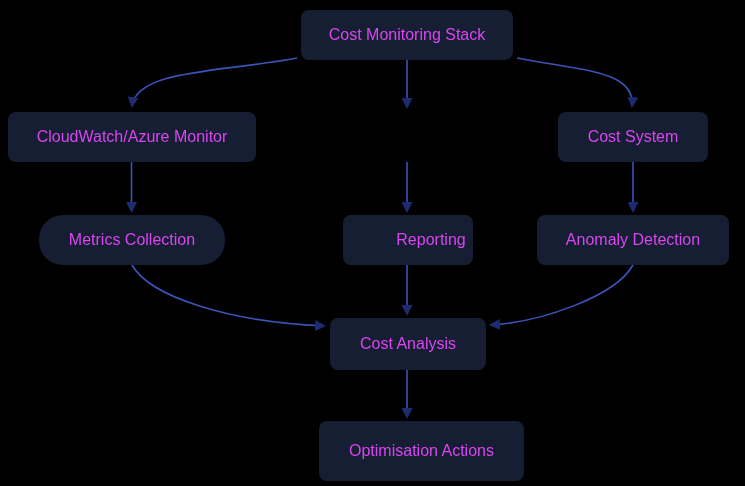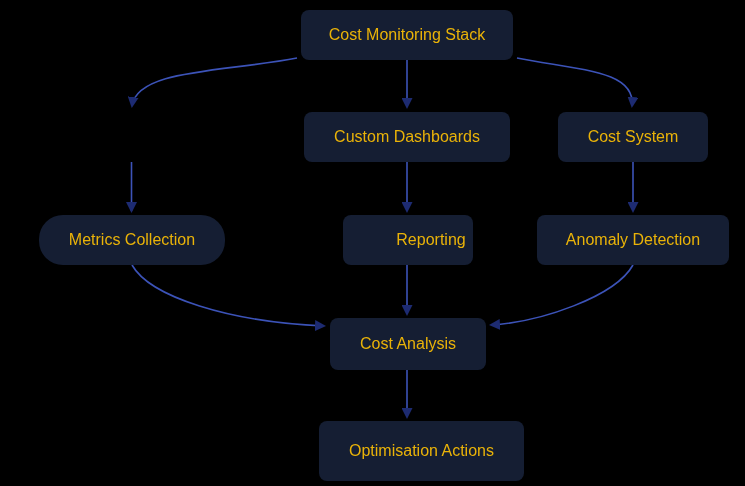--- a/index.html
+++ b/index.html
@@ -21,21 +21,21 @@
     top: 0;
     width: 745px;
     height: 486px;
     pointer-events: none;
   }
   .node {
     position: absolute;
     box-sizing: border-box;
     background: #151e33;
     border-radius: 8px;
-    color: #eab308;
+    color: #d946ef;
     font-size: 16px;
     line-height: 1;
     display: flex;
     align-items: center;
     justify-content: center;
     text-align: center;
     white-space: nowrap;
   }
   
   .n-root   { left: 301px; top: 10px;  width: 212px; height: 50px; }
@@ -72,22 +72,22 @@
     <path class="edge-path" d="M 633,162 L 633,211" marker-end="url(#arrow)"></path>
     <path class="edge-path" d="M 132,265 C 150,297 230,322 324,326" marker-end="url(#arrow)"></path>
     <path class="edge-path" d="M 407,265 L 407,314" marker-end="url(#arrow)"></path>
     <path class="edge-path" d="M 633,265 C 615,297 540,322 491,325" marker-end="url(#arrow)"></path>
     <path class="edge-path" d="M 407,368 L 407,417" marker-end="url(#arrow)"></path>
   </svg>
 
   <div class="node n-root">
     <span>Cost Monitoring Stack</span>
   </div>
-  <div class="node n-cd">
-    <span>Custom Dashboards</span>
+  <div class="node n-cw">
+    <span>CloudWatch/Azure Monitor</span>
   </div>
   <div class="node n-as">
     <span>Cost System</span>
   </div>
   <div class="node n-mc">
     <span>Metrics Collection</span>
   </div>
   <div class="node n-rp">
     <span>Reporting</span>
   </div>

